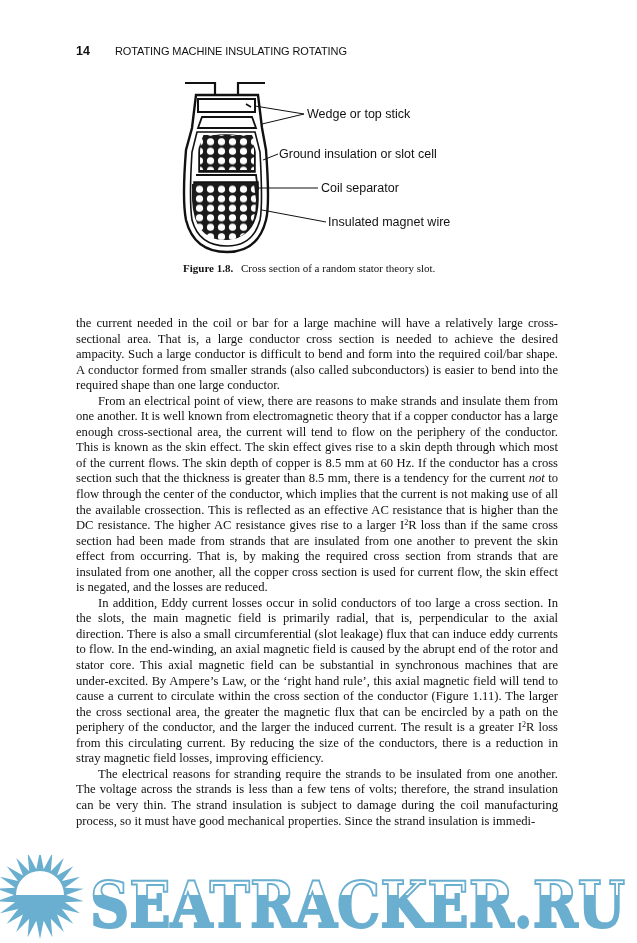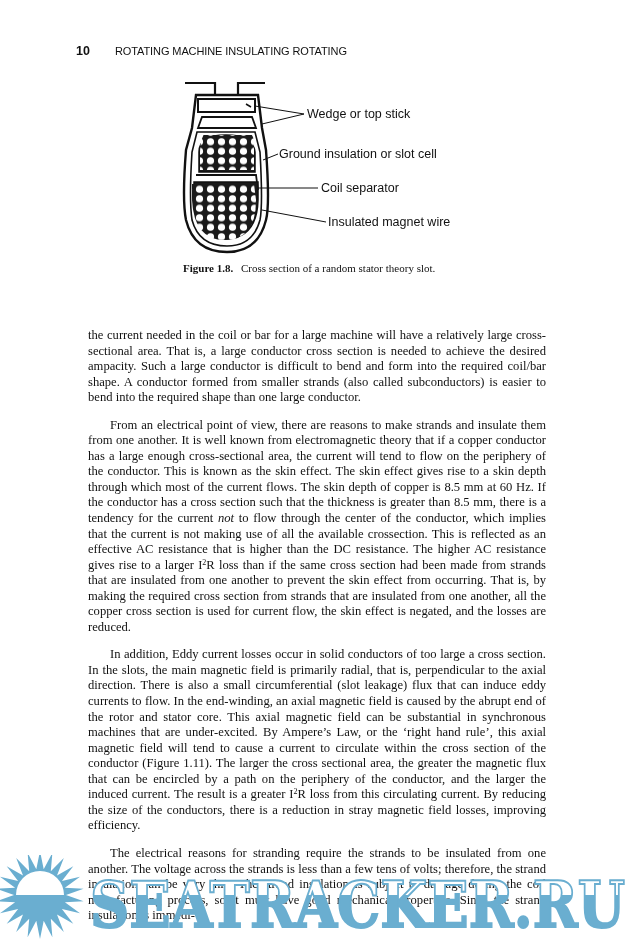--- a/index.html
+++ b/index.html
@@ -7,33 +7,33 @@
   .page { position: absolute; left: 0; top: 0; width: 637px; height: 943px; background: #fff; }
   .running-head { position: absolute; top: 44px; left: 76px; font-family: "Liberation Sans", sans-serif; font-size: 11px; color: #111; white-space: nowrap; }
   .running-head .pgnum { font-weight: bold; font-size: 12.5px; margin-right: 22px; }
   .running-head .title { letter-spacing: -0.1px; }
   .figure { position: absolute; left: 150px; top: 80px; width: 330px; height: 180px; }
   .figure svg { width: 330px; height: 180px; display: block; }
   .fig-label { font-family: "Liberation Sans", sans-serif; font-size: 12.5px; fill: #111; }
   .caption { position: absolute; top: 262px; left: 183px; font-family: "Liberation Serif", serif; font-size: 11px; color: #111; white-space: nowrap; }
   .caption .cap-num { font-weight: bold; margin-right: 5px; }
   .body-text { position: absolute; left: 76px; top: 316px; width: 482px; font-family: "Liberation Serif", serif; font-size: 12.6px; line-height: 15.55px; color: #111; text-align: justify; hyphens: none; }
-  .body-text p { margin: 12px; }
+  .body-text p { margin: 0; }
   .body-text p.indent { text-indent: 22px; }
   .body-text sup { font-size: 8px; line-height: 0; vertical-align: 4px; }
   .watermark { position: absolute; left: 0; top: 855px; width: 573px; height: 88px; }
   .watermark svg { width: 637px; height: 88px; display: block; }
 </style>
 </head>
 <body>
 
 <div class="page">
 
   <div class="running-head">
-    <span class="pgnum">10</span>
+    <span class="pgnum">14</span>
     <span class="title">ROTATING MACHINE INSULATING ROTATING</span>
   </div>
 
   <div class="figure">
     <svg viewBox="0 0 330 180">
       <defs>
         <pattern id="wires" x="0" y="0" width="11" height="9.5" patternUnits="userSpaceOnUse">
           <rect width="11" height="9.5" fill="#1a1a1a"></rect>
           <circle cx="5.5" cy="4.75" r="3.6" fill="#fff"></circle>
         </pattern>

